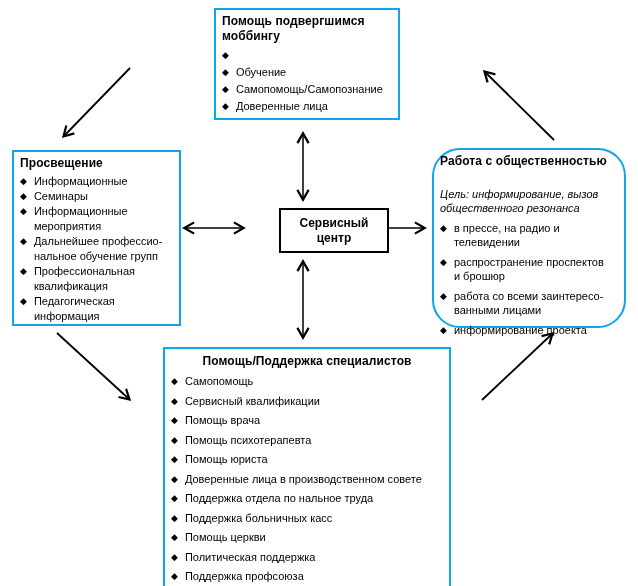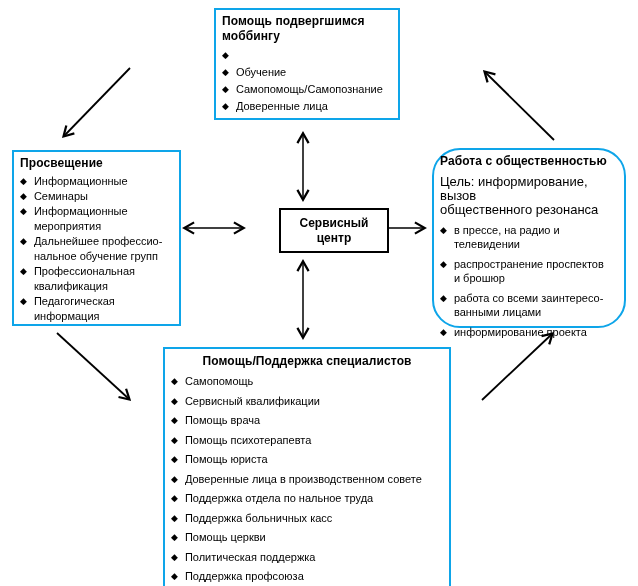--- a/index.html
+++ b/index.html
@@ -25,24 +25,25 @@
     padding: 4px 6px 4px 6px;
   }
   .box-title {
     font-weight: bold;
     font-size: 12px;
     line-height: 15px;
     white-space: pre-line;
     letter-spacing: 0.1px;
   }
   .subtitle {
-    font-size: 13px;
+    font-size: 11px;
     line-height: 14px;
-    margin-top: 6px;
+    margin-top: 18px;
     white-space: pre-line;
+    font-style: italic;
   }
   ul.items {
     list-style: none;
     margin: 3px 0 0 0;
     padding: 0;
   }
   .item {
     display: flex;
     align-items: flex-start;
     font-size: 11px;

